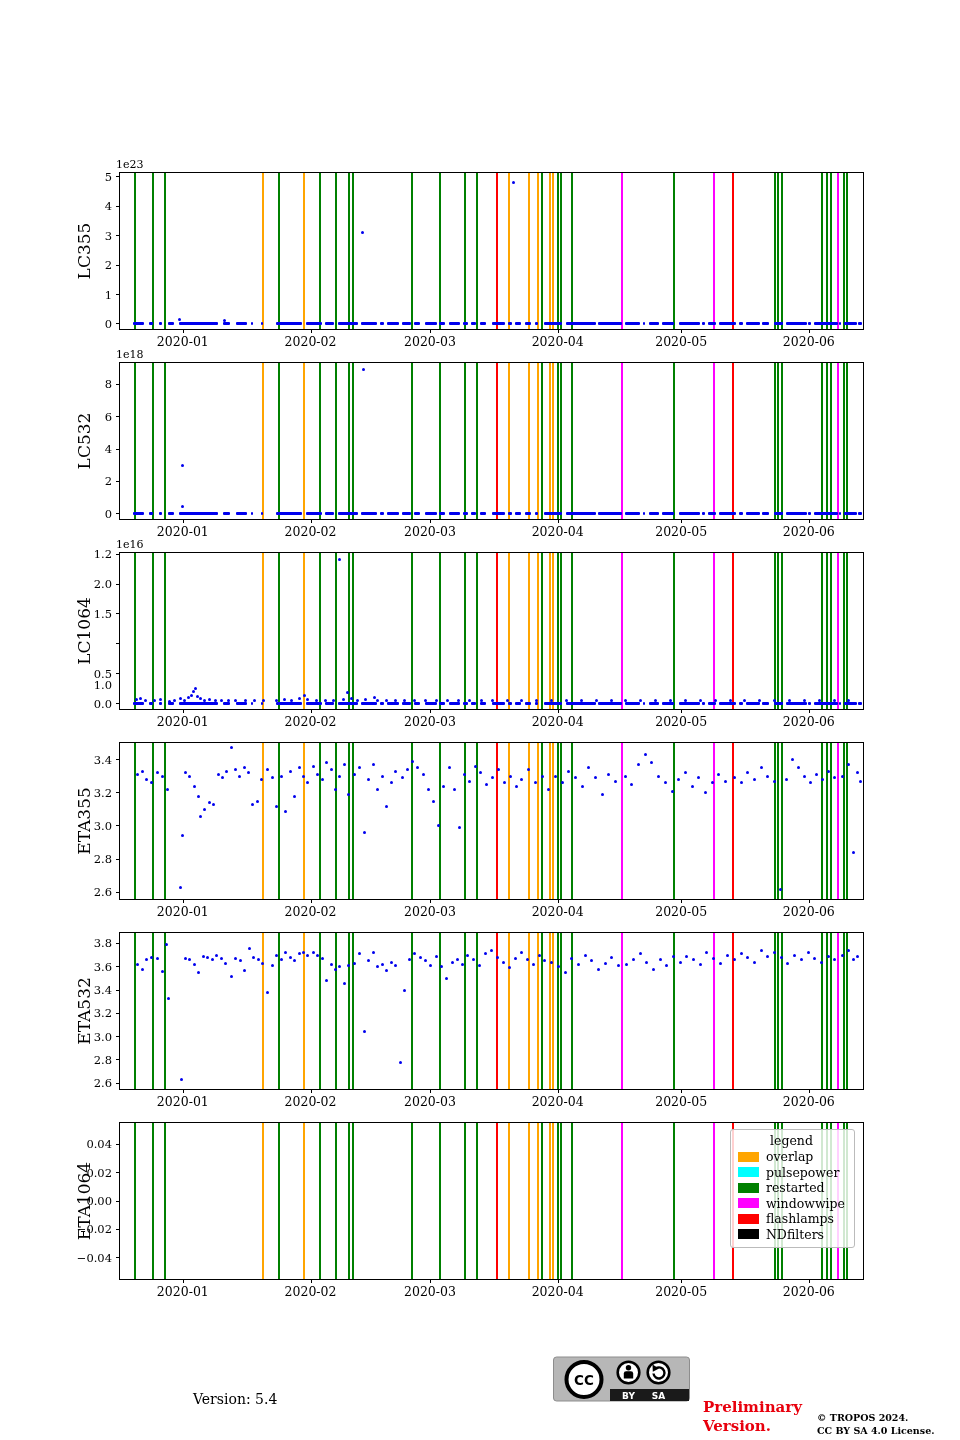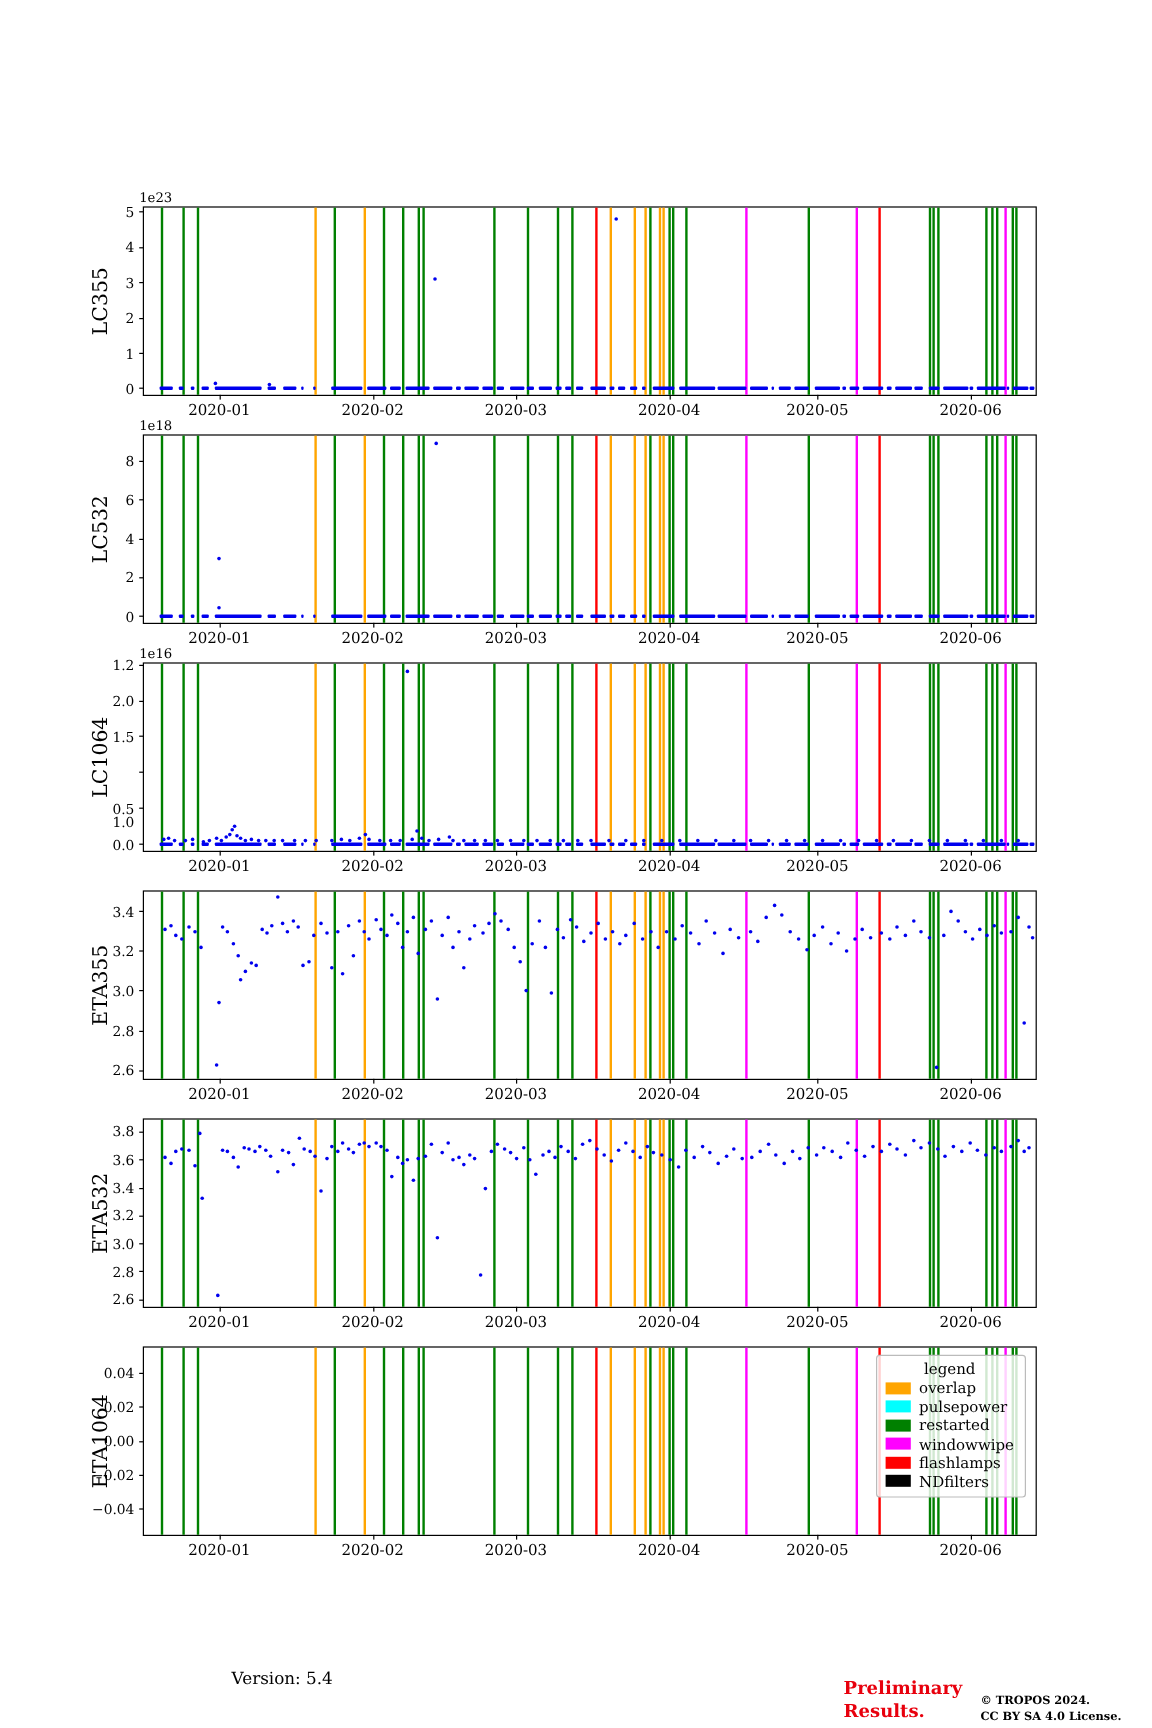--- a/index.html
+++ b/index.html
@@ -943,25 +943,41 @@
           </div>
           <div class="lg-row">
             <div class="lg-swatch" style="background: rgb(0, 0, 0);"></div>
             <div class="lg-label">NDfilters</div>
           </div>
         </div>
       </div>
     </div>
 
 
+  <div class="ccbadge">
+    <svg width="137" height="46" viewBox="0 0 137 46">
+      <rect x="0.5" y="1" width="136" height="44" rx="3" fill="#b7b7b7" stroke="#8d8d8d" stroke-width="1"></rect>
+      <rect x="57" y="33" width="79" height="12" fill="#1a1a1a"></rect>
+      <circle cx="31" cy="23.5" r="17.5" fill="#fff" stroke="#000" stroke-width="4"></circle>
+      <text x="31" y="28.5" text-anchor="middle" font-size="13.5" font-weight="bold" font-family="'DejaVu Sans','Liberation Sans',sans-serif" fill="#000">CC</text>
+      <circle cx="75.5" cy="16.5" r="10.8" fill="#fff" stroke="#000" stroke-width="2.6"></circle>
+      <circle cx="75.5" cy="11.8" r="2.7" fill="#000"></circle>
+      <path d="M70.8 22.5 L70.8 17.6 Q70.8 15.3 73.1 15.3 L77.9 15.3 Q80.2 15.3 80.2 17.6 L80.2 22.5 Z" fill="#000"></path>
+      <circle cx="105.5" cy="16.5" r="10.8" fill="#fff" stroke="#000" stroke-width="2.6"></circle>
+      <path d="M100.5 17.5 A5.5 5.5 0 1 0 103 12.3" fill="none" stroke="#000" stroke-width="2.4"></path>
+      <path d="M99.5 8.5 L106 12.5 L99.8 15.8 Z" fill="#000"></path>
+      <text x="75.5" y="43" text-anchor="middle" font-size="9" font-weight="bold" font-family="'DejaVu Sans','Liberation Sans',sans-serif" fill="#fff">BY</text>
+      <text x="105.5" y="43" text-anchor="middle" font-size="9" font-weight="bold" font-family="'DejaVu Sans','Liberation Sans',sans-serif" fill="#fff">SA</text>
+    </svg>
+  </div>
 
   <div class="version">Version: 5.4</div>
 
   <div class="prelim">
     <div>Preliminary</div>
-    <div>Results.</div>
+    <div>Version.</div>
   </div>
 
   <div class="tropos">
     <div>© TROPOS 2024.</div>
     <div>CC BY SA 4.0 License.</div>
   </div>
 </div>
 
 </body></html>

